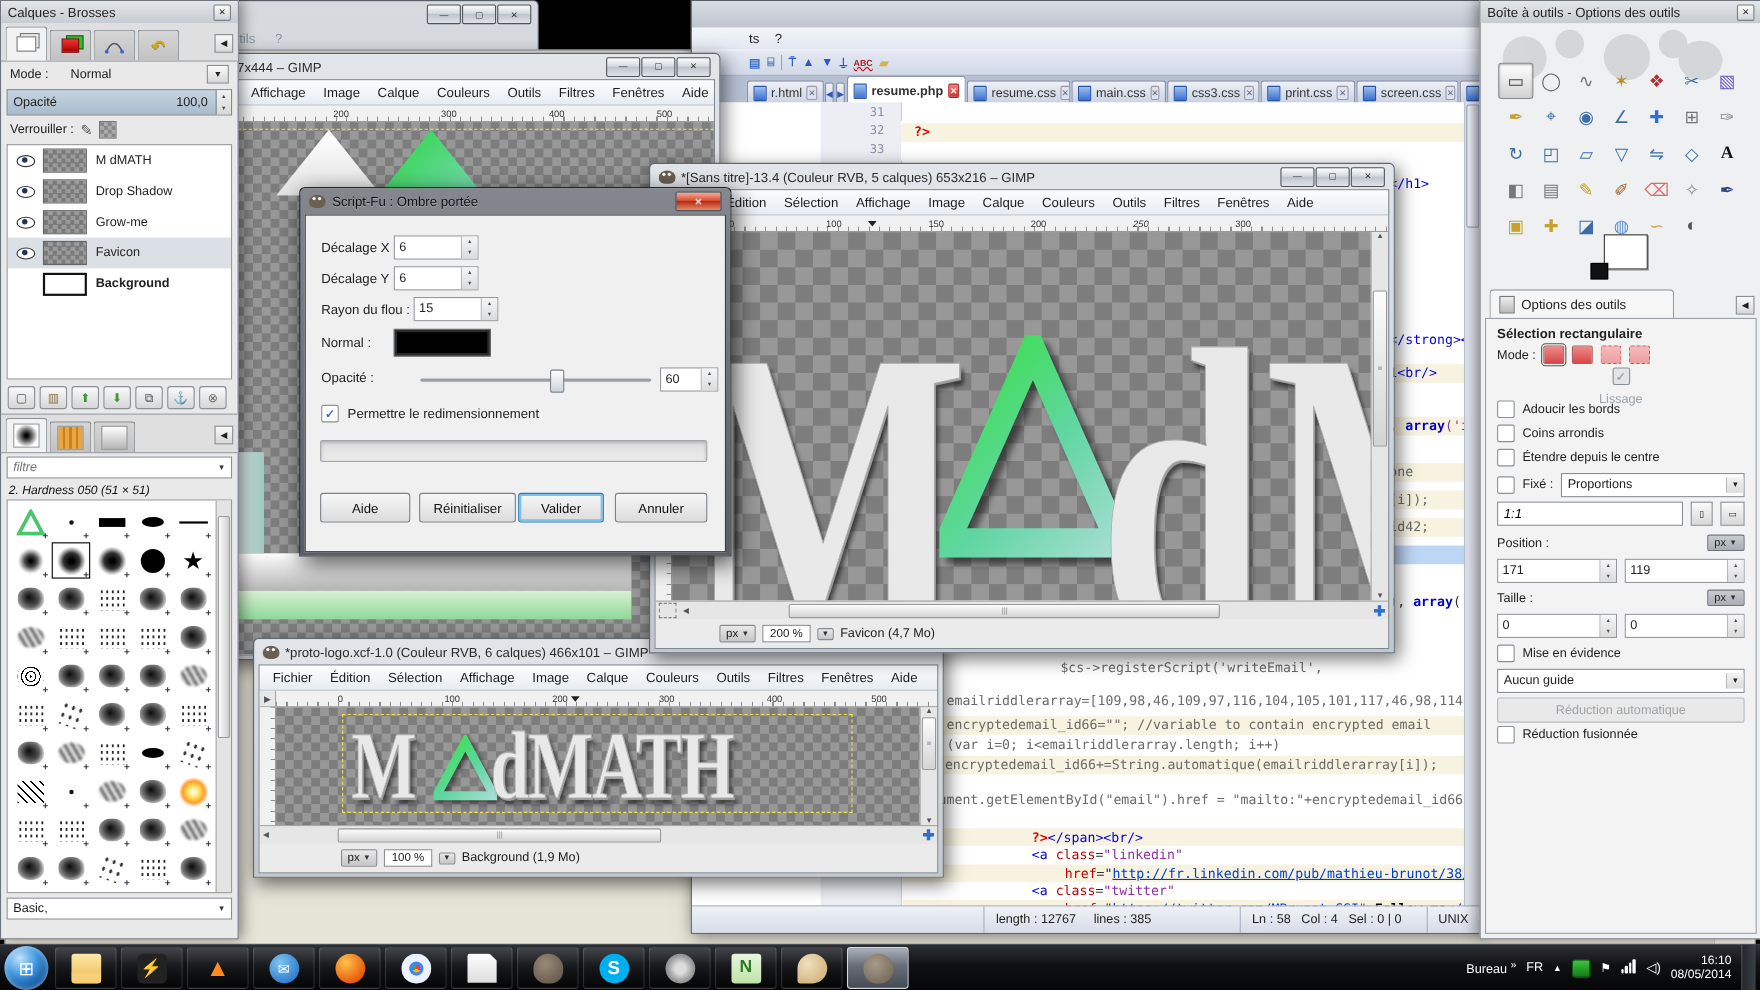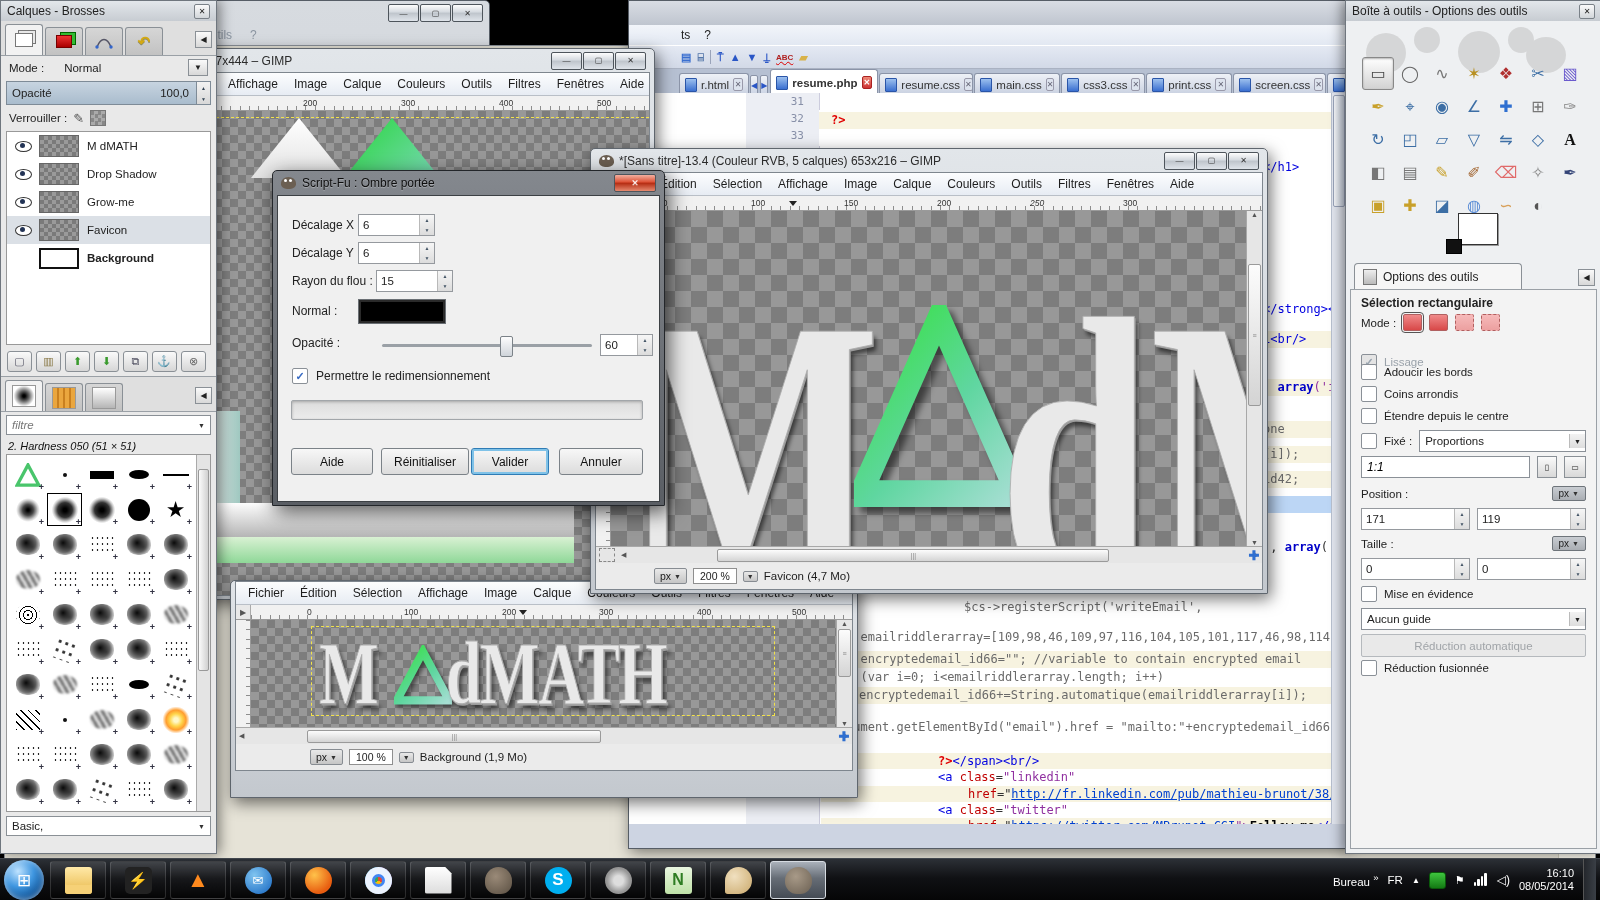--- a/index.html
+++ b/index.html
@@ -317,20 +317,26 @@
         <div class="cline bg-cream" style="left: 192px; width: 512px; top: 660px;"><span style="margin-left: 117px;"><span class="c-red">?&gt;</span><span class="c-tag">&lt;/span&gt;&lt;br/&gt;</span></span></div>
         <div class="cline bg-white" style="left: 192px; width: 512px; top: 676px;"><span style="margin-left: 117px;"><span class="c-tag">&lt;a </span><span class="c-attr">class</span><span class="c-blk">=</span><span class="c-str">"linkedin"</span></span></div>
         <div class="cline bg-cream" style="left: 192px; width: 512px; top: 693px;"><span style="margin-left: 147px;"><span class="c-attr">href</span><span class="c-blk">="</span><span class="c-url">http://fr.linkedin.com/pub/mathieu-brunot/38/565/9</span></span></div>
         <div class="cline bg-white" style="left: 192px; width: 512px; top: 709px;"><span style="margin-left: 117px;"><span class="c-tag">&lt;a </span><span class="c-attr">class</span><span class="c-blk">=</span><span class="c-str">"twitter"</span></span></div>
         <div class="cline bg-cream" style="left: 192px; width: 512px; top: 725px;"><span style="margin-left: 147px;"><span class="c-attr">href</span><span class="c-blk">="</span><span class="c-url">https://twitter.com/MBrunot_CGI</span><span class="c-str">"&gt;</span><span class="c-bold">Follow me</span><span class="c-tag">&lt;/a&gt;</span><span class="c-blk"> on</span></span></div>
       </div>
   </div>
   <div class="np-vsb">
       <div></div>
     </div>
+  <div class="np-status" id="np-status">
+      <div class="np-cell" style="width: 278px;"></div>
+      <div class="np-cell" style="width: 240px;">length : 12767     lines : 385</div>
+      <div class="np-cell" style="width: 168px;">Ln : 58   Col : 4   Sel : 0 | 0</div>
+      <div class="np-cell">UNIX</div>
+    </div>
 </div>
 
 <div class="gframe" style="left:40px;top:48px;width:605px;height:546px;z-index:20">
   <div class="tbar">
     <div class="wilber"></div>
     <span>(Couleur RVB, 1 calque) 507x444 – GIMP</span>
     <div class="wbtns">
       <div class="wbtn">—</div>
       <div class="wbtn">▢</div>
       <div class="wbtn">✕</div>
@@ -366,20 +372,24 @@
         <div class="abs tri" style="left:298px;top:7px;width:96px;height:60px;background:linear-gradient(135deg,#27d63a,#7ad8b8)"></div>
         <div class="abs" style="left:0;top:392px;width:528px;height:34px;background:linear-gradient(#fdfdfd,#b5b5b5)"></div>
         <div class="abs" style="left:0;top:426px;width:528px;height:26px;background:linear-gradient(#d9f1d3,#8fd898)"></div>
         <div class="abs" style="left:160px;top:300px;width:34px;height:92px;background:linear-gradient(90deg,#e8e8e8,#9fc8c0)"></div>
       </div>
     </div>
   </div>
 </div>
 
 <div class="gframe" style="left:230px;top:580px;width:618px;height:212px;z-index:30">
+  <div class="tbar">
+    <div class="wilber"></div>
+    <span>*proto-logo.xcf-1.0 (Couleur RVB, 6 calques) 466x101 – GIMP</span>
+  </div>
   <div class="ginner">
     <div class="menubar" id="pr-menu">
         <span>Fichier</span>
         <span>Édition</span>
         <span>Sélection</span>
         <span>Affichage</span>
         <span>Image</span>
         <span>Calque</span>
         <span>Couleurs</span>
         <span>Outils</span>
@@ -914,21 +924,21 @@
   <div class="opt-body">
     <b class="abs" style="left:10px;top:6px;font-size:12px">Sélection rectangulaire</b>
     <div class="optrow" style="top:24px">
       <span>Mode :</span>
       <div class="modebox first"></div>
       <div class="modebox"></div>
       <div class="modebox ghost"></div>
       <div class="modebox ghost"></div>
     </div>
     <div id="opt-checks">
-        <div class="optrow" style="top: 64px;">
+        <div class="optrow" style="top: 44px; flex-direction: column;">
           <div class="cb checked dis"></div>
           <span style="color: rgb(154, 162, 170);">Lissage</span>
         </div>
         <div class="optrow" style="top: 74px;">
           <div class="cb"></div>
           <span>Adoucir les bords</span>
         </div>
         <div class="optrow" style="top: 96px;">
           <div class="cb"></div>
           <span>Coins arrondis</span>

